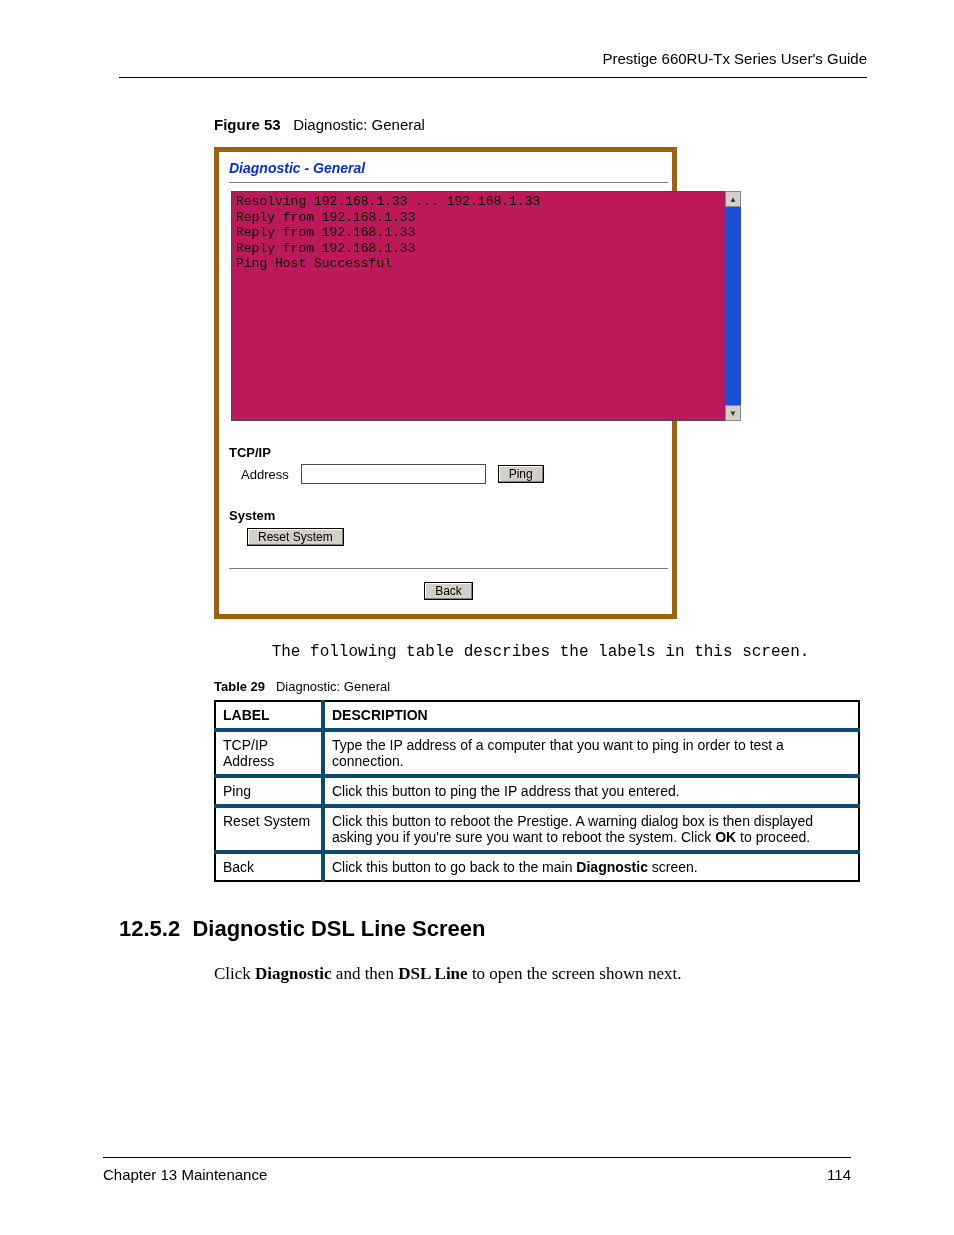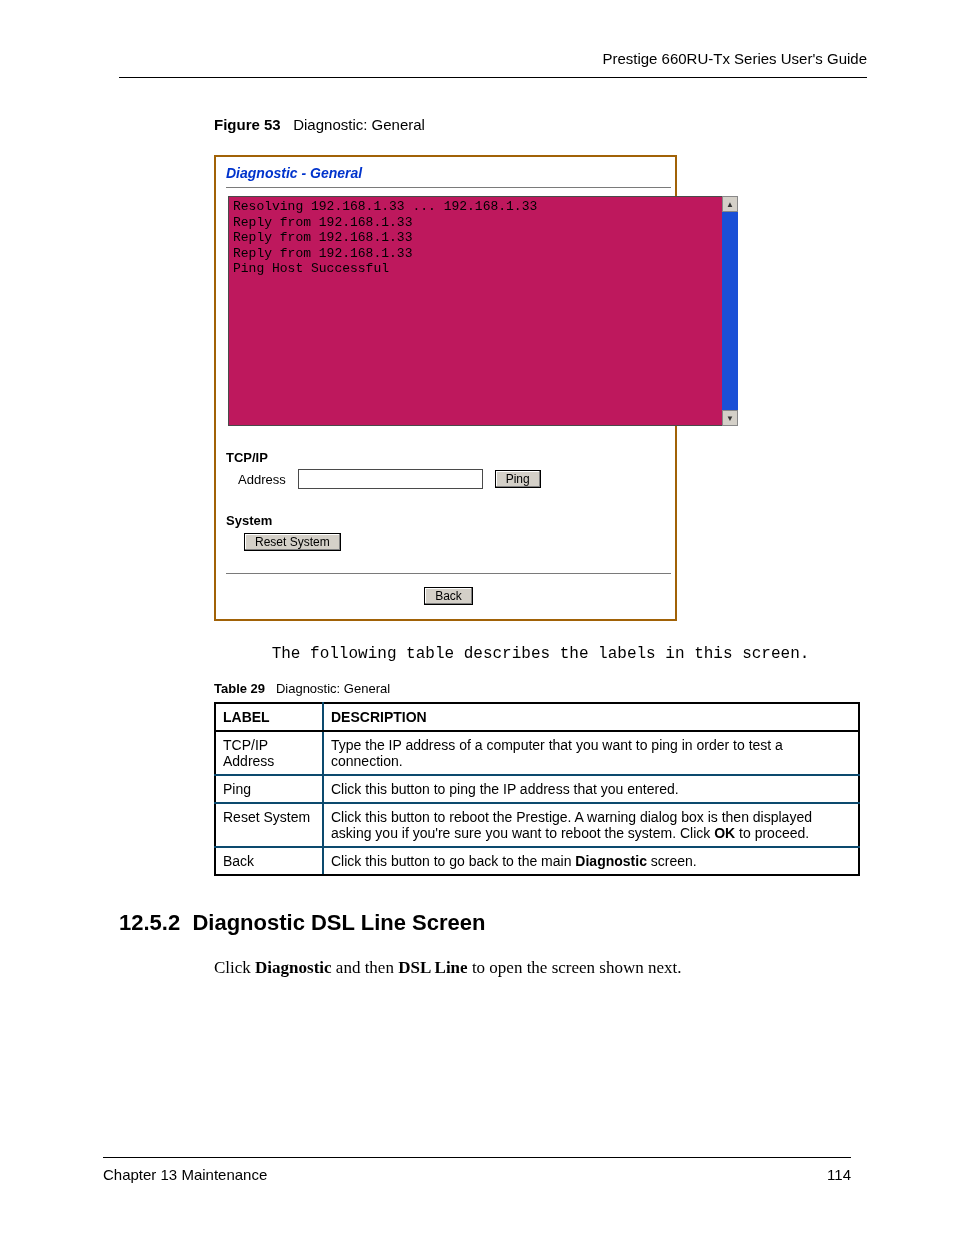--- a/index.html
+++ b/index.html
@@ -26,28 +26,28 @@
   }
   .rule-top {
     border-top: 1.5px solid #000;
     height: 0;
     margin-bottom: 38px;
   }
   .content { padding-left: 95px; }
   .fig-caption {
     font-family: Arial, Helvetica, sans-serif;
     font-size: 15px;
-    margin-bottom: 22px;
+    margin-bottom: 14px;
   }
   .fig-caption .b { font-weight: bold; }
 
   
   .panel {
     width: 463px;
-    border: 2px solid #a16207;
+    border: 5px solid #a16207;
     padding: 6px 4px 14px 10px;
     font-family: Arial, Helvetica, sans-serif;
   }
   .panel-title {
     color: #0033cc;
     font-style: italic;
     font-weight: bold;
     font-size: 14px;
     padding: 2px 0 4px 0;
   }
@@ -130,21 +130,21 @@
   }
   .tbl-caption .b { font-weight: bold; }
 
   table.desc {
     border-collapse: collapse;
     width: 646px;
     font-family: Arial, Helvetica, sans-serif;
     font-size: 14px;
   }
   table.desc th, table.desc td {
-    border: 2px solid #0c4a6e;
+    border: 4px solid #0c4a6e;
     padding: 5px 7px;
     text-align: left;
     vertical-align: top;
   }
   table.desc th {
     font-weight: bold;
     border-top: 2px solid #000;
     border-bottom: 2px solid #000;
   }
   table.desc tr:last-child td { border-bottom: 2px solid #000; }

